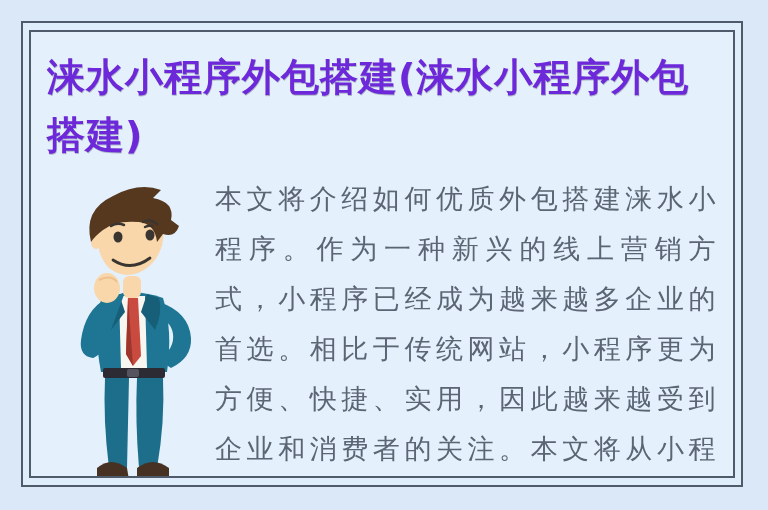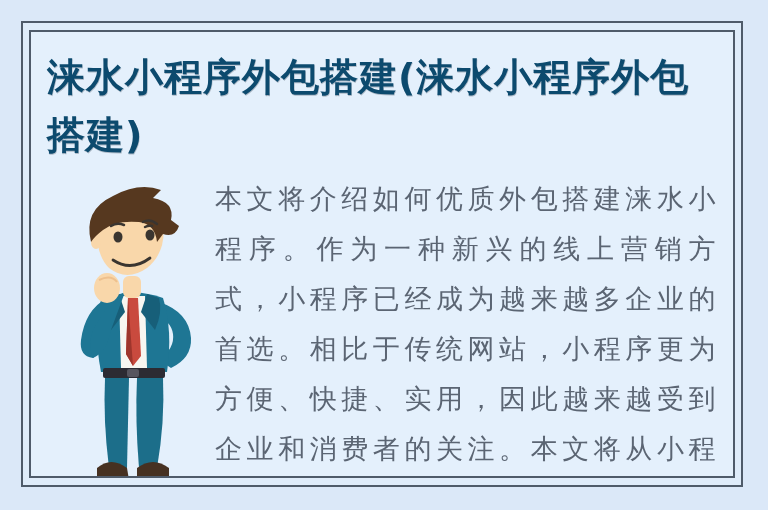--- a/index.html
+++ b/index.html
@@ -28,21 +28,21 @@
     background: #e4f0fc;
     padding: 16px 14px 0 16px;
     overflow: hidden;
   }
   .article-title {
     margin: 0 0 10px 0;
     font-size: 38px;
     line-height: 58px;
     font-weight: 600;
     letter-spacing: 1px;
-    color: #0c4a6e;
+    color: #6d28d9;
     text-shadow: 0.5px 0.5px 0 rgba(75,85,100,0.35);
   }
   .article-row {
     display: flex;
     align-items: flex-start;
   }
   .illustration-wrap {
     flex: 0 0 168px;
     display: flex;
     justify-content: center;

